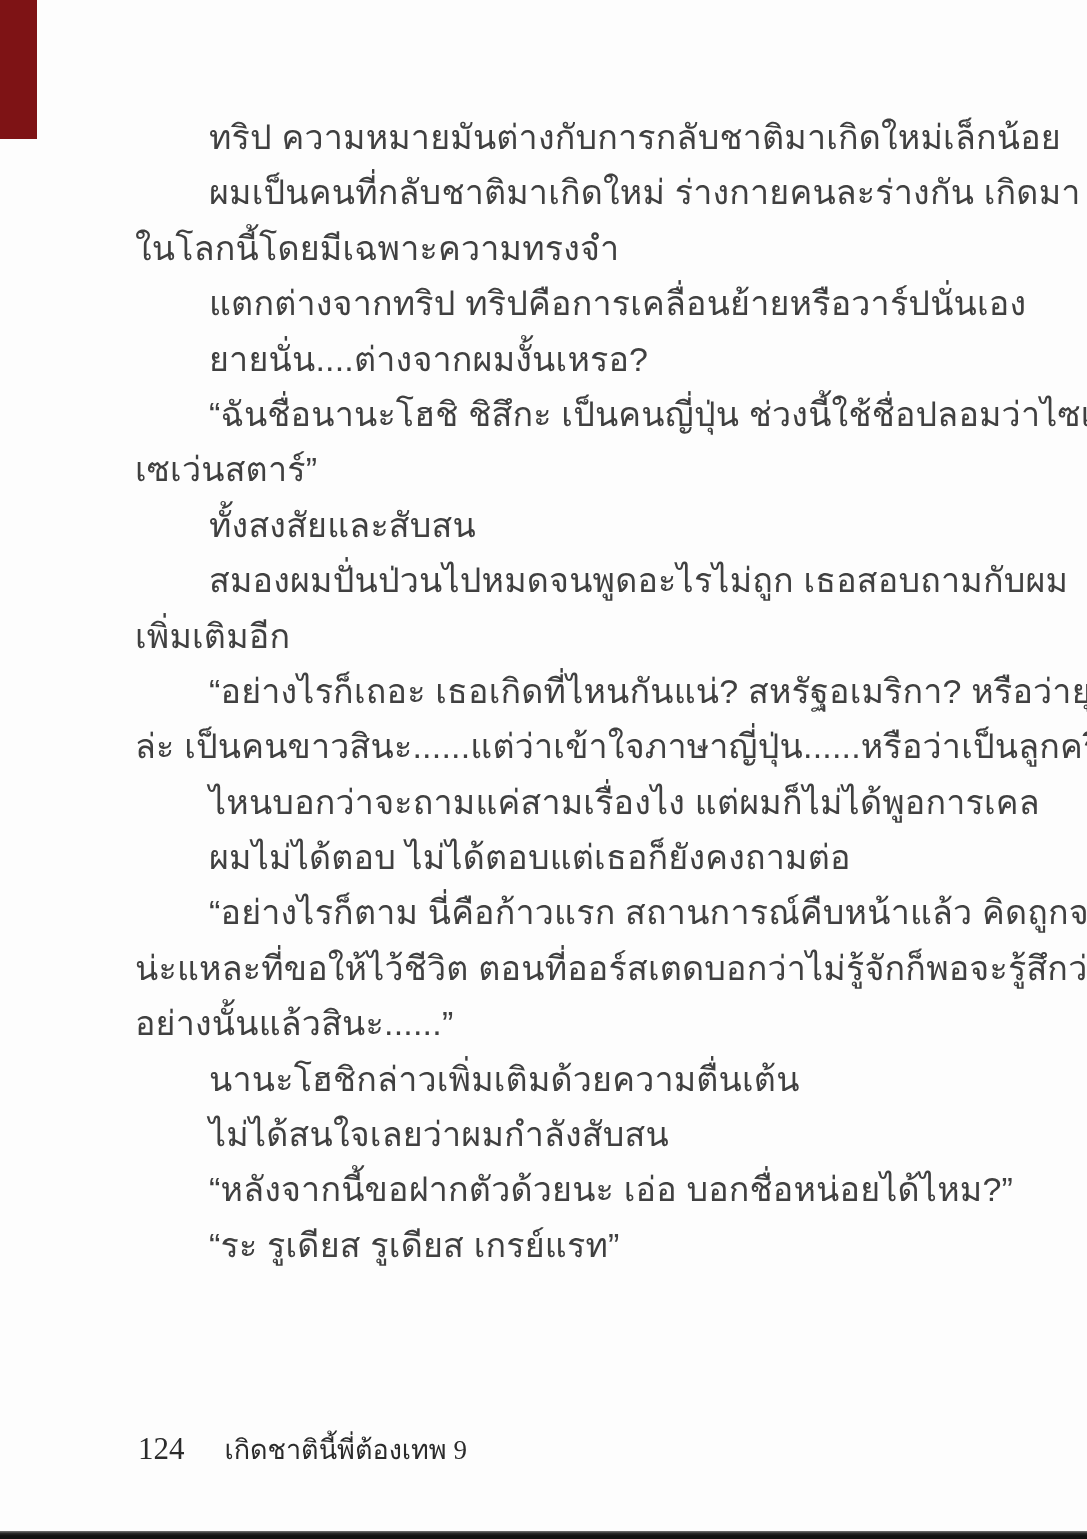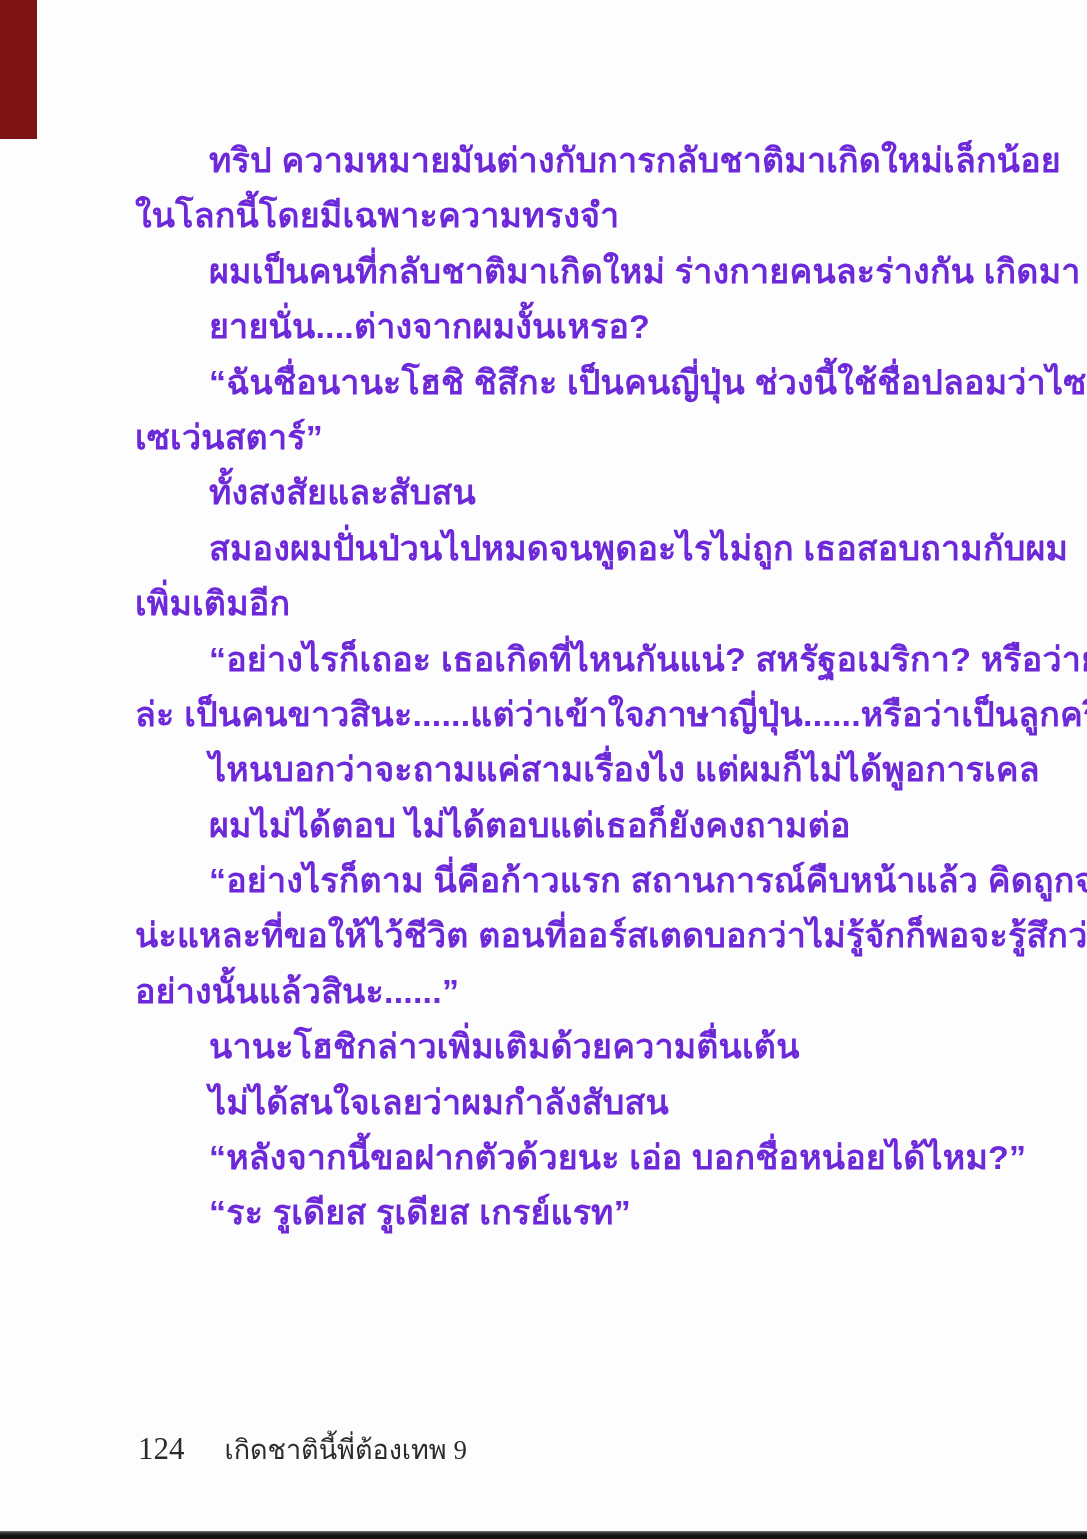--- a/index.html
+++ b/index.html
@@ -25,27 +25,26 @@
     left: 0;
     top: 0;
     width: 37px;
     height: 139px;
     background: #7e1315;
   }
   
   .text-block {
     position: absolute;
     left: 135px;
-    top: 133px;
+    top: 110px;
     width: 840px;
     font-size: 34px;
     line-height: 55.4px;
-    color: #6d28d9;
+    color: #404040;
     letter-spacing: 0.2px;
-    font-weight: bold;
   }
   .line {
     height: 55.4px;
     white-space: nowrap;
   }
   .line.indent {
     padding-left: 74px;
   }
   
   .footer {
@@ -78,22 +77,23 @@
 </head>
 <body>
 
 <div class="page">
 
   <div class="red-mark"></div>
 
   <div class="text-block" id="text-block">
 
   <div class="line indent">ทริป ความหมายมันต่างกับการกลับชาติมาเกิดใหม่เล็กน้อย</div>
+      <div class="line indent">ผมเป็นคนที่กลับชาติมาเกิดใหม่ ร่างกายคนละร่างกัน เกิดมา</div>
       <div class="line">ในโลกนี้โดยมีเฉพาะความทรงจำ</div>
-      <div class="line indent">ผมเป็นคนที่กลับชาติมาเกิดใหม่ ร่างกายคนละร่างกัน เกิดมา</div>
+      <div class="line indent">แตกต่างจากทริป ทริปคือการเคลื่อนย้ายหรือวาร์ปนั่นเอง</div>
       <div class="line indent">ยายนั่น....ต่างจากผมงั้นเหรอ?</div>
       <div class="line indent">“ฉันชื่อนานะโฮชิ ชิสึกะ เป็นคนญี่ปุ่น ช่วงนี้ใช้ชื่อปลอมว่าไซเลนท์</div>
       <div class="line">เซเว่นสตาร์”</div>
       <div class="line indent">ทั้งสงสัยและสับสน</div>
       <div class="line indent">สมองผมปั่นป่วนไปหมดจนพูดอะไรไม่ถูก เธอสอบถามกับผม</div>
       <div class="line">เพิ่มเติมอีก</div>
       <div class="line indent">“อย่างไรก็เถอะ เธอเกิดที่ไหนกันแน่? สหรัฐอเมริกา? หรือว่ายุโรป</div>
       <div class="line">ล่ะ เป็นคนขาวสินะ......แต่ว่าเข้าใจภาษาญี่ปุ่น......หรือว่าเป็นลูกครึ่ง?</div>
       <div class="line indent">ไหนบอกว่าจะถามแค่สามเรื่องไง แต่ผมก็ไม่ได้พูอการเคล</div>
       <div class="line indent">ผมไม่ได้ตอบ ไม่ได้ตอบแต่เธอก็ยังคงถามต่อ</div>

